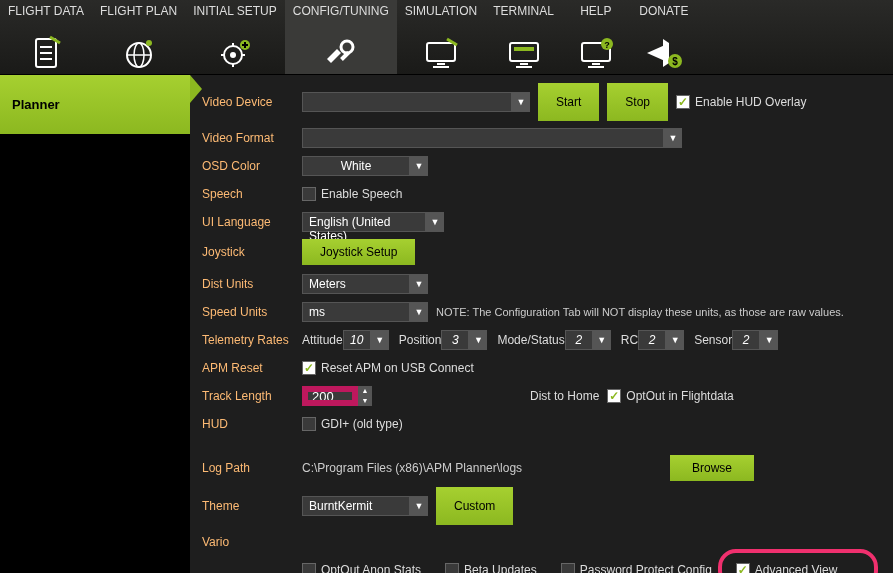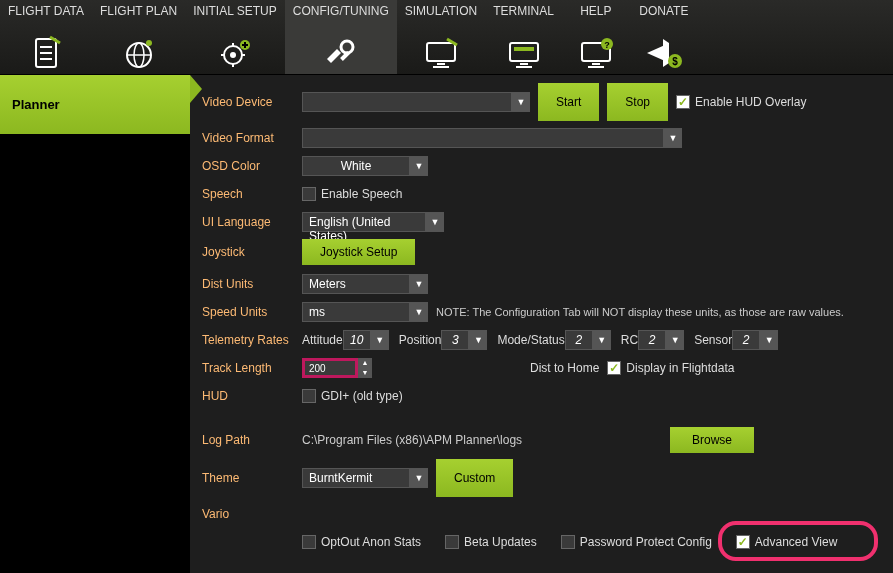--- a/index.html
+++ b/index.html
@@ -25,21 +25,21 @@
 .dropdown-field { background: #3a3a3a; border: 1px solid #555; color: #fff; padding: 2px 6px; font-size: 12px; height: 20px; }
 .dropdown-btn { background: #555; border: 1px solid #555; width: 18px; height: 20px; color: #fff; display: flex; align-items: center; justify-content: center; font-size: 9px; cursor: pointer; }
 
 .btn-green { background: linear-gradient(#a6d030, #8cb820); color: #000; border: none; padding: 3px 18px; font-size: 12px; cursor: pointer; height: 38px; }
 
 .checkbox { width: 14px; height: 14px; background: #3a3a3a; border: 1px solid #666; display: inline-flex; align-items: center; justify-content: center; cursor: pointer; }
 .checkbox.checked { background: #fff; }
 .checkbox.checked::after { content: "✓"; color: #8cb820; font-size: 12px; font-weight: bold; }
 .check-label { color: #ddd; font-size: 12px; display: flex; align-items: center; gap: 5px; }
 
-.num-input { background: #3a3a3a; border: 3px solid #be185d; color: #fff; width: 56px; height: 20px; padding: 2px 4px; font-size: 10px; }
+.num-input { background: #3a3a3a; border: 6px solid #be185d; color: #fff; width: 56px; height: 20px; padding: 2px 4px; font-size: 13px; }
 .small-num { width: 28px; text-align: center; font-style: italic; }
 .spin { width: 14px; height: 20px; background: #555; display: flex; flex-direction: column; }
 .spin div { flex: 1; font-size: 7px; color: #fff; text-align: center; line-height: 10px; cursor: pointer; }
 
 .tele-group { display: flex; align-items: center; }
 .tele-label { font-size: 12px; color: #ddd; }
 .note { font-size: 11px; color: #ccc; }
 
 .colorswatch { background: #fff; width: 40px; height: 14px; margin-right: 4px; }
 
@@ -277,35 +277,44 @@
         <div class="tele-group">
           <span class="tele-label">Sensor</span>
           <div class="dropdown">
               <div class="dropdown-field small-num">2</div>
               <div class="dropdown-btn">▼</div>
             </div>
         </div>
       </div>
     </div>
 
+    <div class="row">
+      <div class="row-label">APM Reset</div>
+      <div class="row-controls">
+        <label class="check-label">
+          <span class="checkbox checked"></span>
+          <span>Reset APM on USB Connect</span>
+        </label>
+      </div>
+    </div>
 
     <div class="row">
       <div class="row-label">Track Length</div>
       <div class="row-controls">
         <div style="display:flex">
           <input class="num-input" value="200" style="">
           <div class="spin">
               <div>▲</div>
               <div>▼</div>
             </div>
         </div>
         <span style="margin-left:150px" class="tele-label">Dist to Home</span>
         <label class="check-label">
           <span class="checkbox checked"></span>
-          <span>Display in Flightdata</span>
+          <span>OptOut in Flightdata</span>
         </label>
       </div>
     </div>
 
 
     <div class="row" style="margin-bottom:20px">
       <div class="row-label">HUD</div>
       <div class="row-controls">
         <label class="check-label">
           <span class="checkbox"></span>

